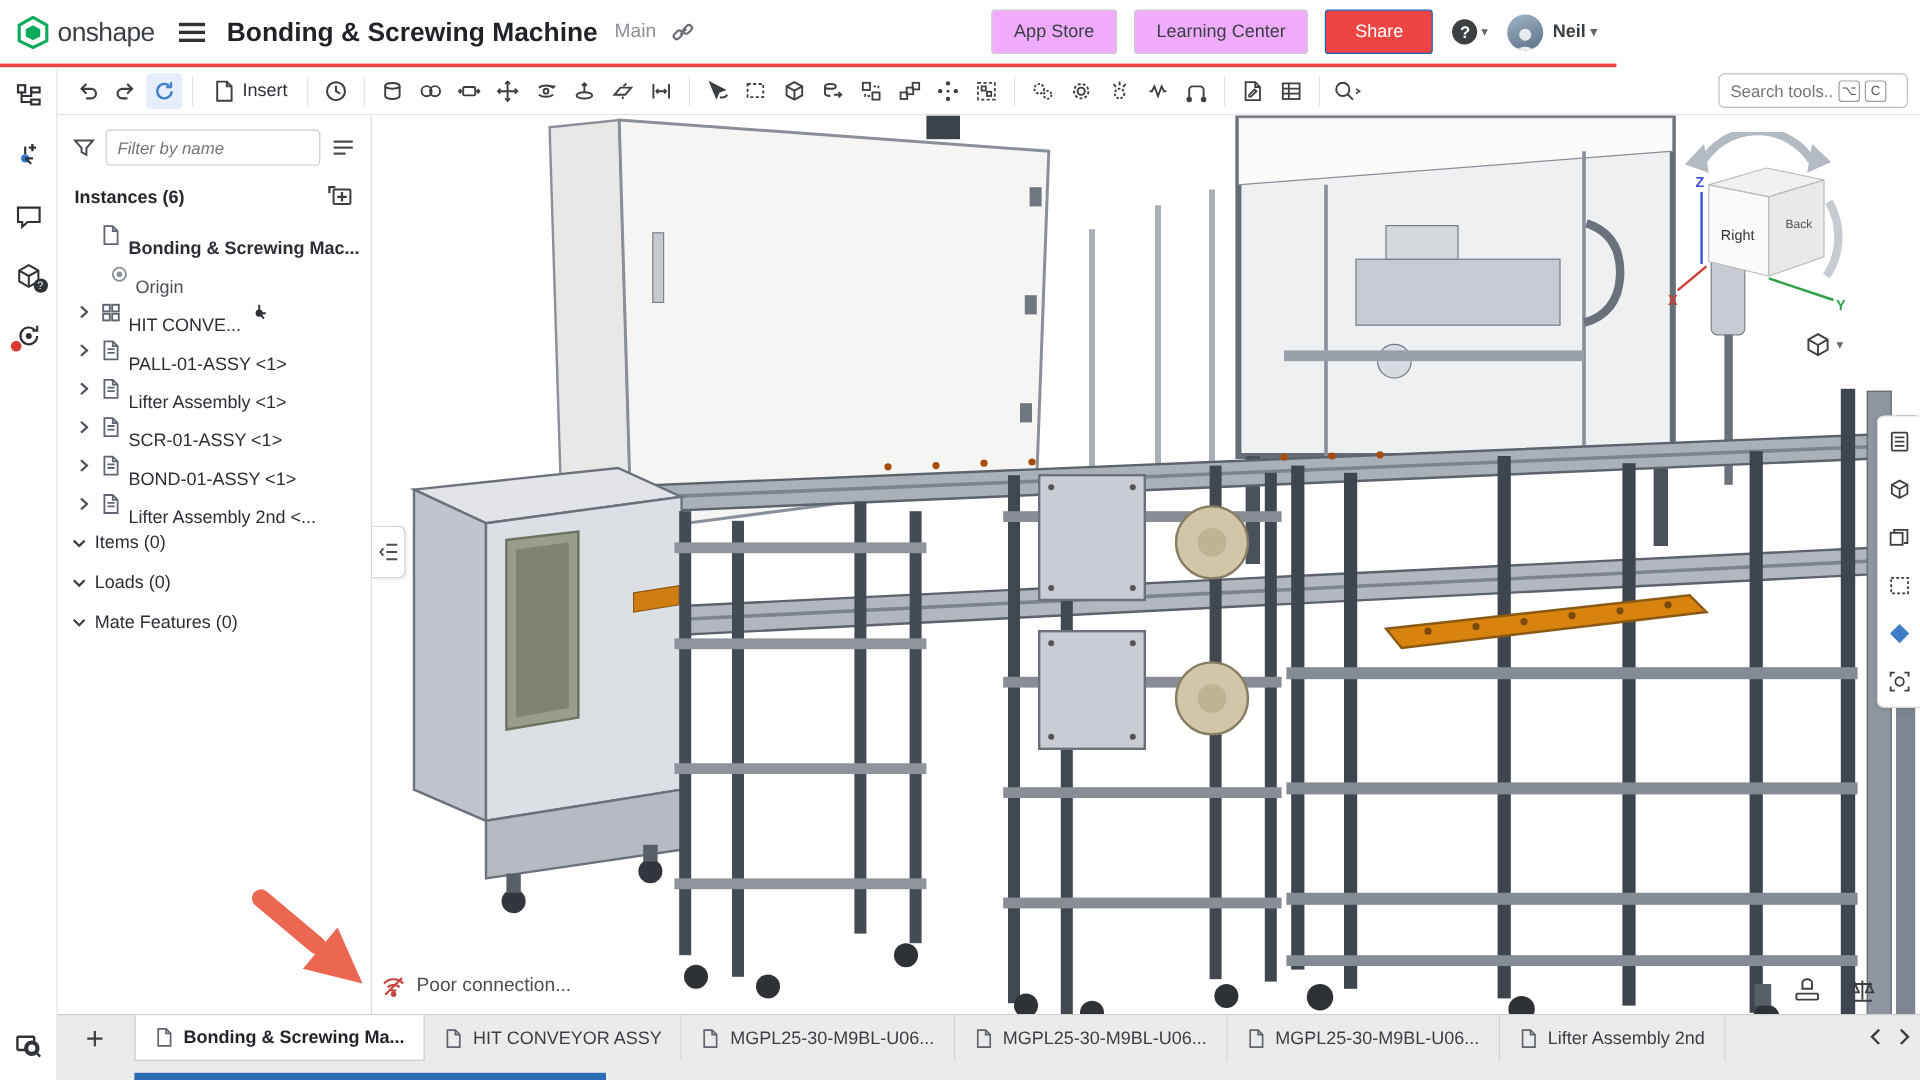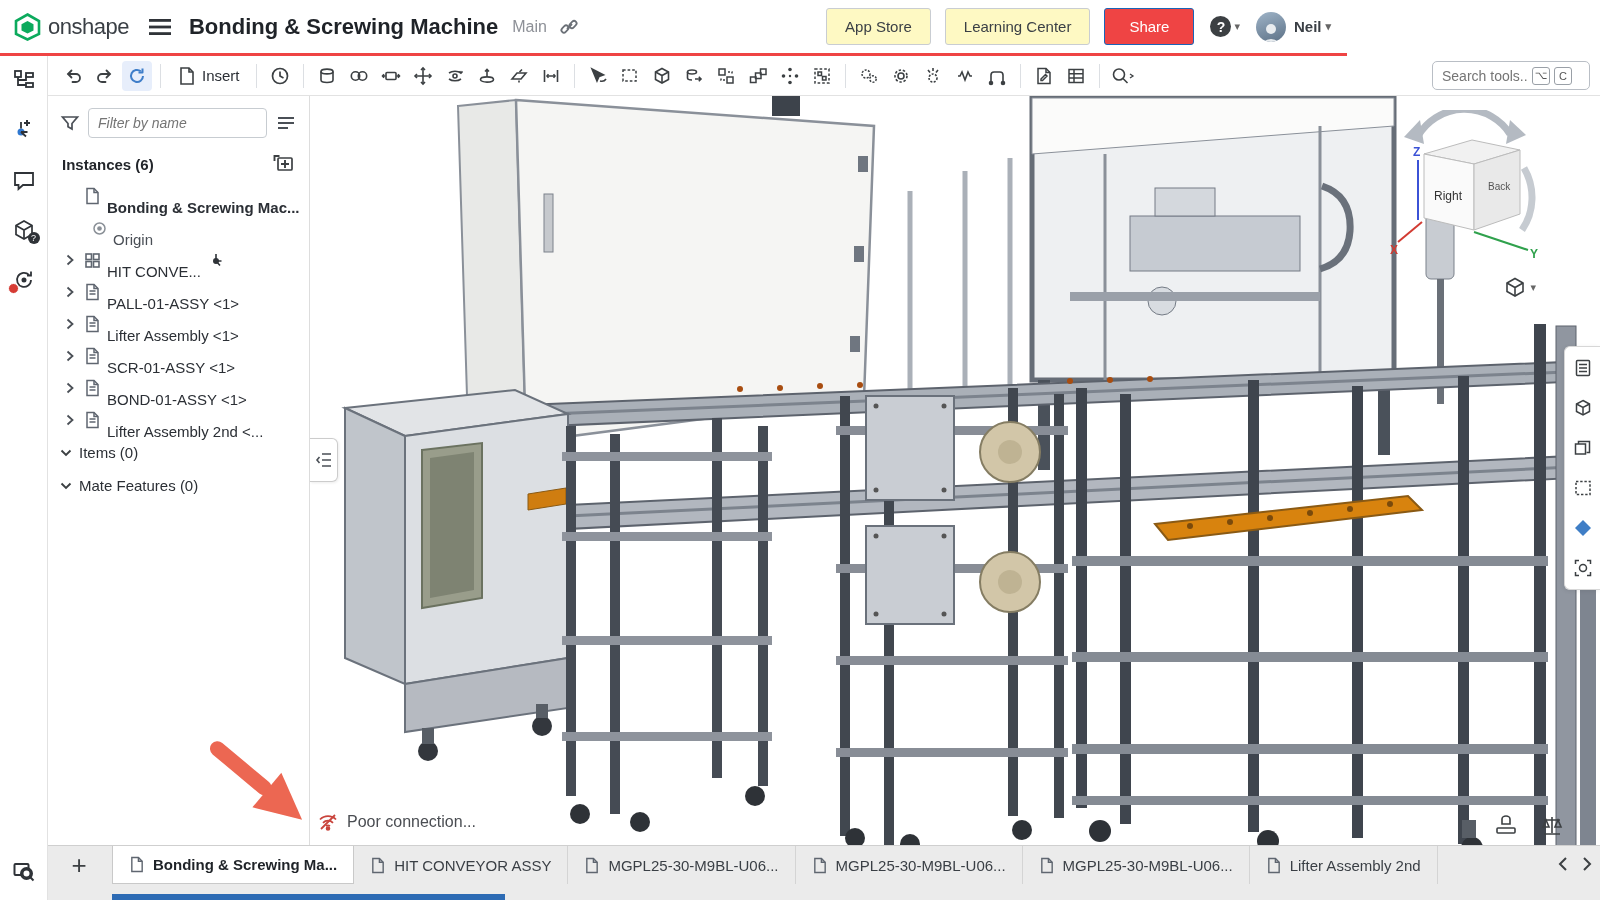--- a/index.html
+++ b/index.html
@@ -9,21 +9,21 @@
   
   .header { position:absolute; top:0; left:0; width:1347px; height:56px; background:#fff;
     border-bottom:3px solid #ef4444; display:flex; align-items:center; padding:0 16px 0 14px; z-index:50; }
   .logo { display:flex; align-items:center; gap:7px; cursor:pointer; }
   .logo-text { font-size:22px; color:#3a3f45; letter-spacing:-0.5px; }
   .hamburger { margin-left:20px; background:none; border:none; cursor:pointer; display:flex; }
   .doc-title { margin-left:18px; font-size:22px; font-weight:bold; color:#1f2328; white-space:nowrap; }
   .workspace { margin-left:14px; font-size:16px; color:#8d9097; }
   .link-ic { margin-left:12px; display:flex; }
   .spacer { flex:1; }
-  .hbtn { border:1px solid #c9cdd2; background:#fef9c3; color:#3a3f45; border-radius:3px;
+  .hbtn { border:1px solid #c9cdd2; background:#f0abfc; color:#3a3f45; border-radius:3px;
     padding:9px 18px; font-size:15px; font-family:inherit; cursor:pointer; margin-left:14px; white-space:nowrap; }
   .hbtn.share { background:#ef4444; border-color:#1a64b7; color:#fff; padding:9px 24px; }
   .help { display:flex; align-items:center; margin-left:16px; gap:3px; cursor:pointer; }
   .help-circle { width:21px; height:21px; border-radius:50%; background:#3c4043; color:#fff;
     font-size:14px; font-weight:bold; display:flex; align-items:center; justify-content:center; }
   .caret { font-size:11px; color:#666; }
   .avatar { width:30px; height:30px; border-radius:50%; margin-left:16px; cursor:pointer;
     background:linear-gradient(160deg,#9fb4c8,#5c7186); position:relative; overflow:hidden; }
   .avatar svg { position:absolute; bottom:-2px; left:3px; }
   .user { display:flex; align-items:center; gap:4px; margin-left:8px; font-size:15px;
@@ -511,20 +511,26 @@
         <path d="M10 1.5 v4 h4 M5.5 8 h6 M5.5 11 h6"></path>
       </svg>
     <span class="lbl">Lifter Assembly 2nd &lt;...</span>
   </div>
 
   <div class="srow">
     <svg width="12" height="8" viewBox="0 0 12 8" fill="none" stroke="#3c4043" stroke-width="1.9">
         <path d="M1.5 1.5 L6 6 L10.5 1.5"></path>
       </svg>
     <span>Items (0)</span>
+  </div>
+  <div class="srow">
+    <svg width="12" height="8" viewBox="0 0 12 8" fill="none" stroke="#3c4043" stroke-width="1.9">
+        <path d="M1.5 1.5 L6 6 L10.5 1.5"></path>
+      </svg>
+    <span>Loads (0)</span>
   </div>
   <div class="srow">
     <svg width="12" height="8" viewBox="0 0 12 8" fill="none" stroke="#3c4043" stroke-width="1.9">
         <path d="M1.5 1.5 L6 6 L10.5 1.5"></path>
       </svg>
     <span>Mate Features (0)</span>
   </div>
 </aside>
 
 <div class="collapse-handle">

